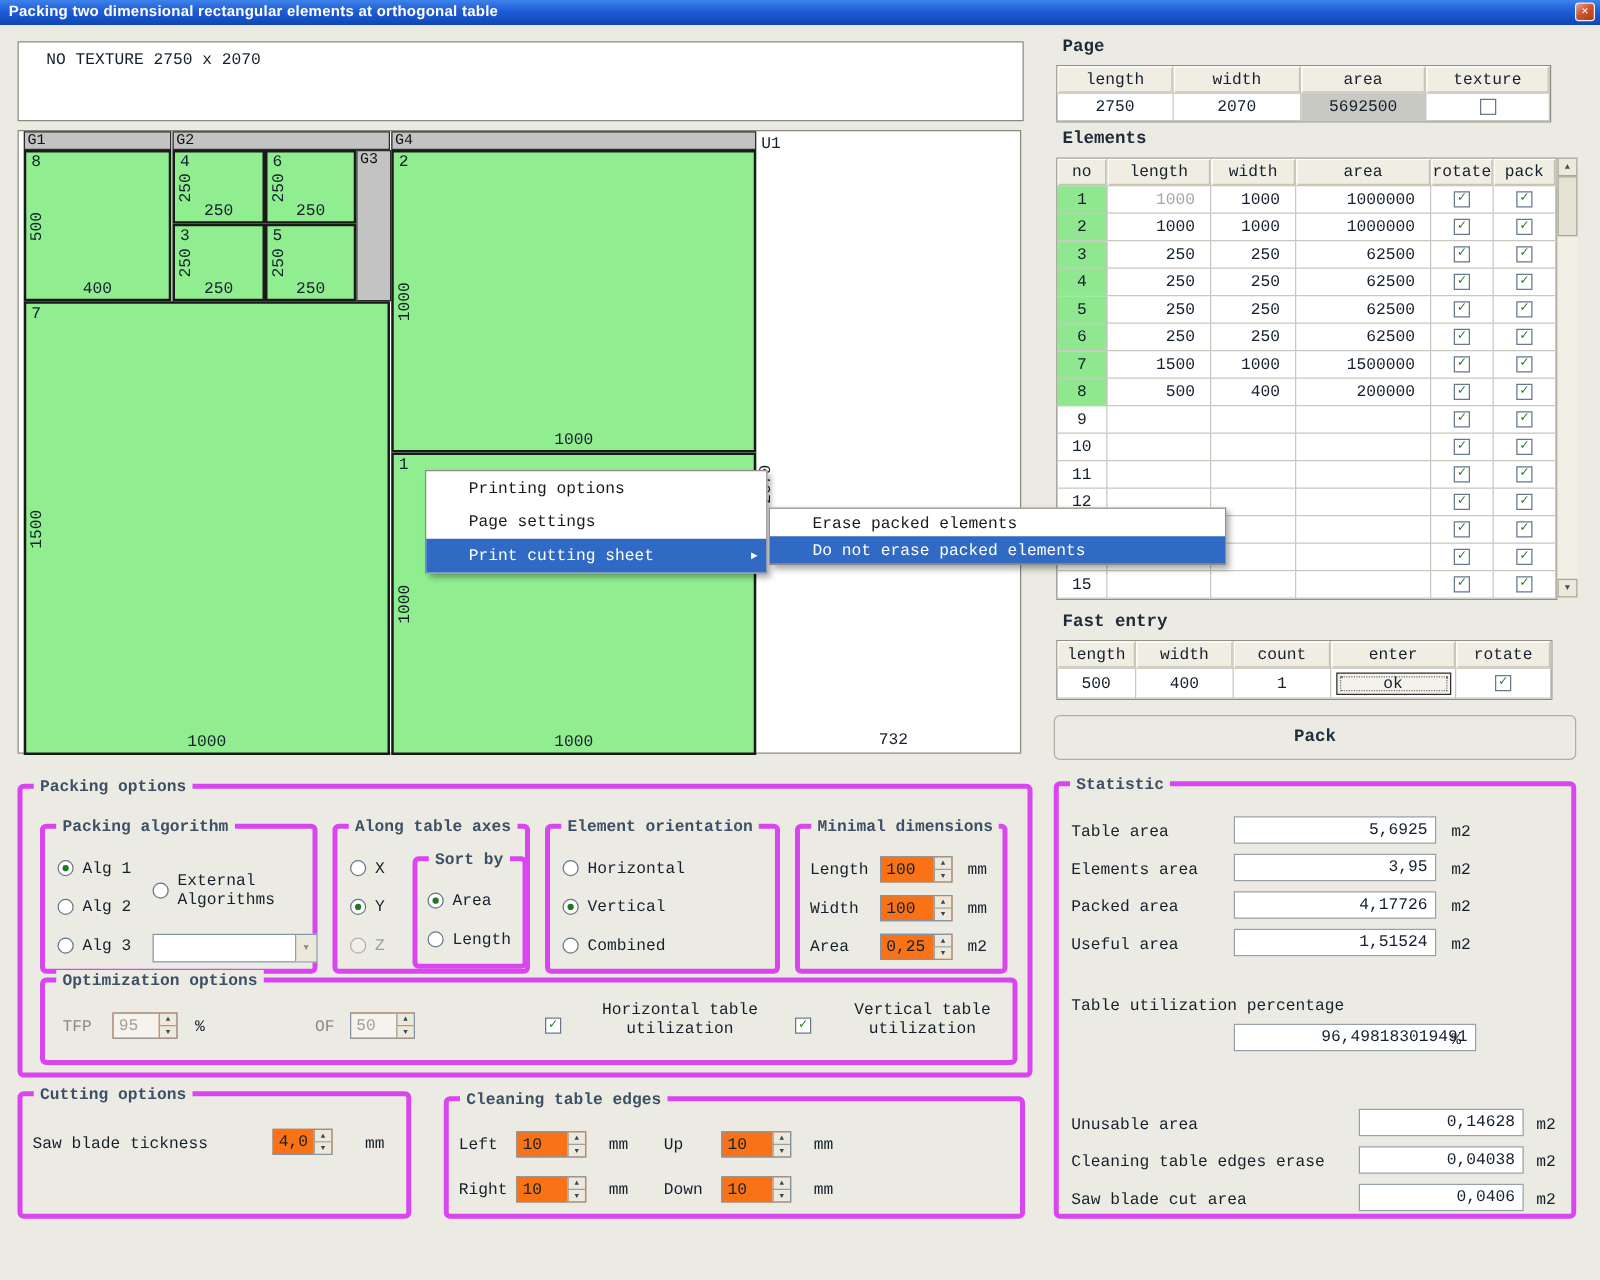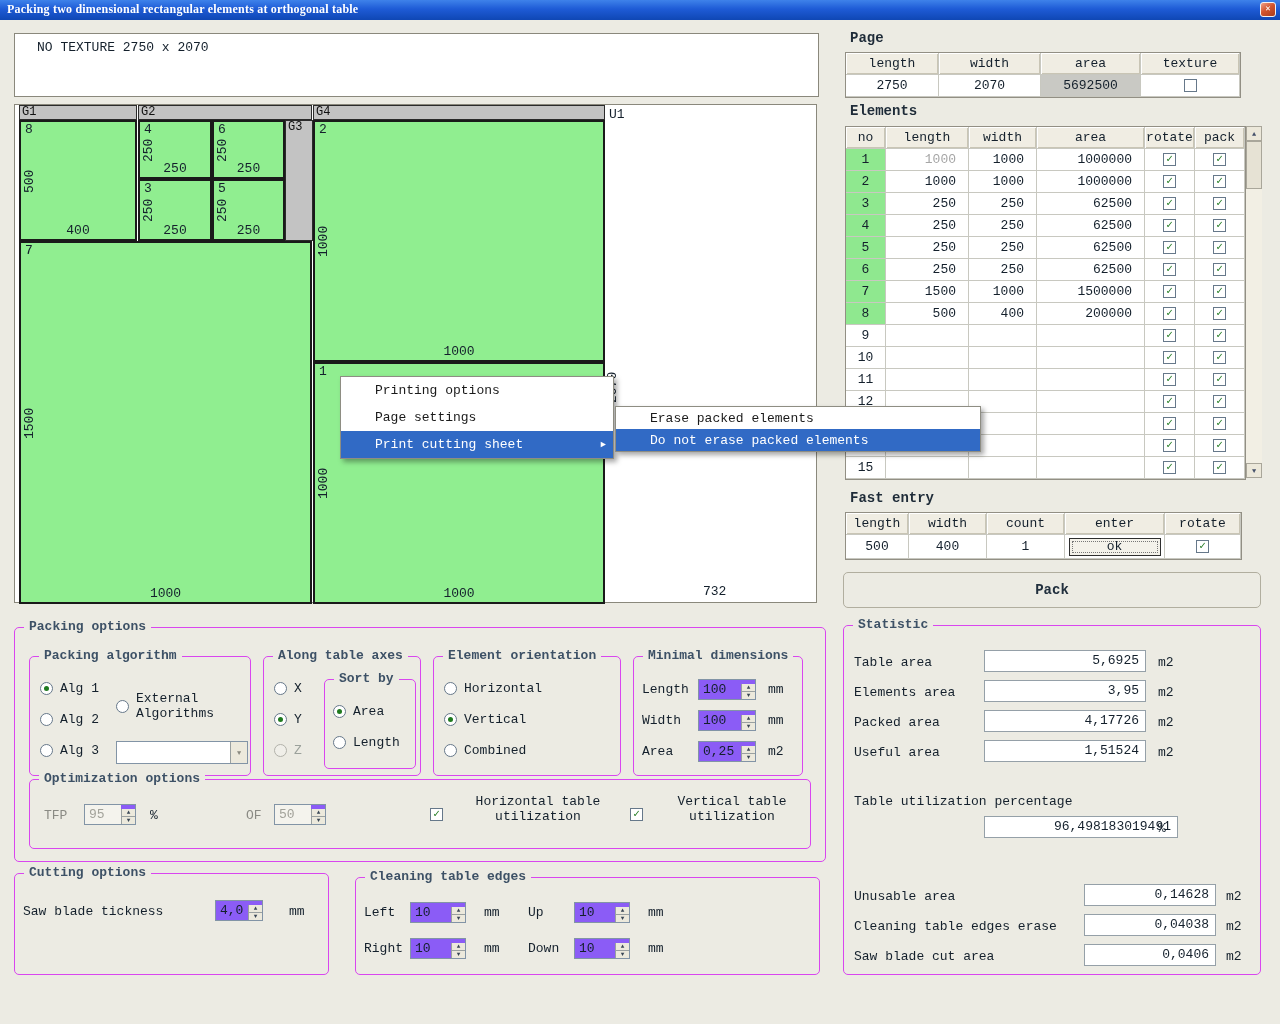--- a/index.html
+++ b/index.html
@@ -7,42 +7,42 @@
   body {
     position:relative; overflow:hidden;
     background:#ECEBE3;
     font-family:"Liberation Mono","DejaVu Sans Mono",monospace;
     font-size:13px; color:#14202C;
   }
   
   #titlebar { position:absolute; left:0; top:0; width:1280px; height:20px;
     background:linear-gradient(180deg,#3E82EA 0%,#1E5BD6 45%,#0F47B4 100%); }
   #titlebar .ttext { position:absolute; left:7px; top:2px; color:#fff; font-weight:bold;
-    font-size:12px; font-family:Liberation Serif, serif; letter-spacing:.2px; }
+    font-size:12px; font-family:Liberation Sans, sans-serif; letter-spacing:.2px; }
   #close-btn { position:absolute; right:4px; top:2px; width:16px; height:15px; border-radius:3px;
     background:linear-gradient(145deg,#EFA28A,#D2552F 45%,#A93C1C); border:1px solid #F2F2F2;
     color:#fff; font-size:9px; line-height:13px; text-align:center; cursor:pointer; }
   
   .lbl { position:absolute; white-space:nowrap; }
   .unit {}
   .section-title { position:absolute; font-weight:bold; font-size:14px; color:#1E2B38; }
-  .groupbox { position:absolute; border:1px solid #d946ef; border-radius:5px; }
+  .groupbox { position:absolute; border:4px solid #d946ef; border-radius:5px; }
   .caption { position:absolute; top:-10px; left:9px; background:#ECEBE3; padding:0 5px;
     font-weight:bold; color:#3D5166; font-size:13px; line-height:18px; white-space:nowrap; }
   .opt { position:absolute; display:flex; align-items:center; gap:7px; }
   .radio { width:13px; height:13px; min-width:13px; border-radius:50%; background:#fff;
     border:1px solid #66788A; position:relative; }
   .radio.checked::after { content:""; position:absolute; left:3px; top:3px; width:5px; height:5px;
     border-radius:50%; background:#1F7A1F; }
   .radio.disabled { border-color:#B2B2AA; background:#F0EFE9; }
   .opt.disabled .opt-label { color:#9BA19B; }
   .checkbox { width:13px; height:13px; min-width:13px; background:#fff; border:1px solid #66788A;
     display:inline-flex; align-items:center; justify-content:center; font-size:11px; line-height:1;
     color:#1F7A1F; font-weight:bold; }
-  .spinbox { position:absolute; height:21px; display:flex; background:#8b5cf6; border:1px solid #8294A6;align-items:flex-end; }
+  .spinbox { position:absolute; height:21px; display:flex; background:#f97316; border:1px solid #8294A6; }
   .spinbox .val { flex:1; padding:2px 4px; line-height:15px; overflow:hidden; }
   .spinbox .sbtns { width:14px; display:flex; flex-direction:column; }
   .spinbox .sbtns div { flex:1; background:#ECE9DC; border-left:1px solid #9AA0A0;
     display:flex; align-items:center; justify-content:center; font-size:6px; color:#394656; }
   .spinbox .sbtns div:first-child { border-bottom:1px solid #9AA0A0; }
   .spinbox.disabled .val { color:#A2A29A; background:#F4F3ED; }
   .stat-input { position:absolute; height:22px; background:#fff; border:1px solid #95A0A8;
     text-align:right; padding:2px 6px; line-height:16px; }
   
   #info-panel { position:absolute; left:14px; top:33px; width:805px; height:64px;

